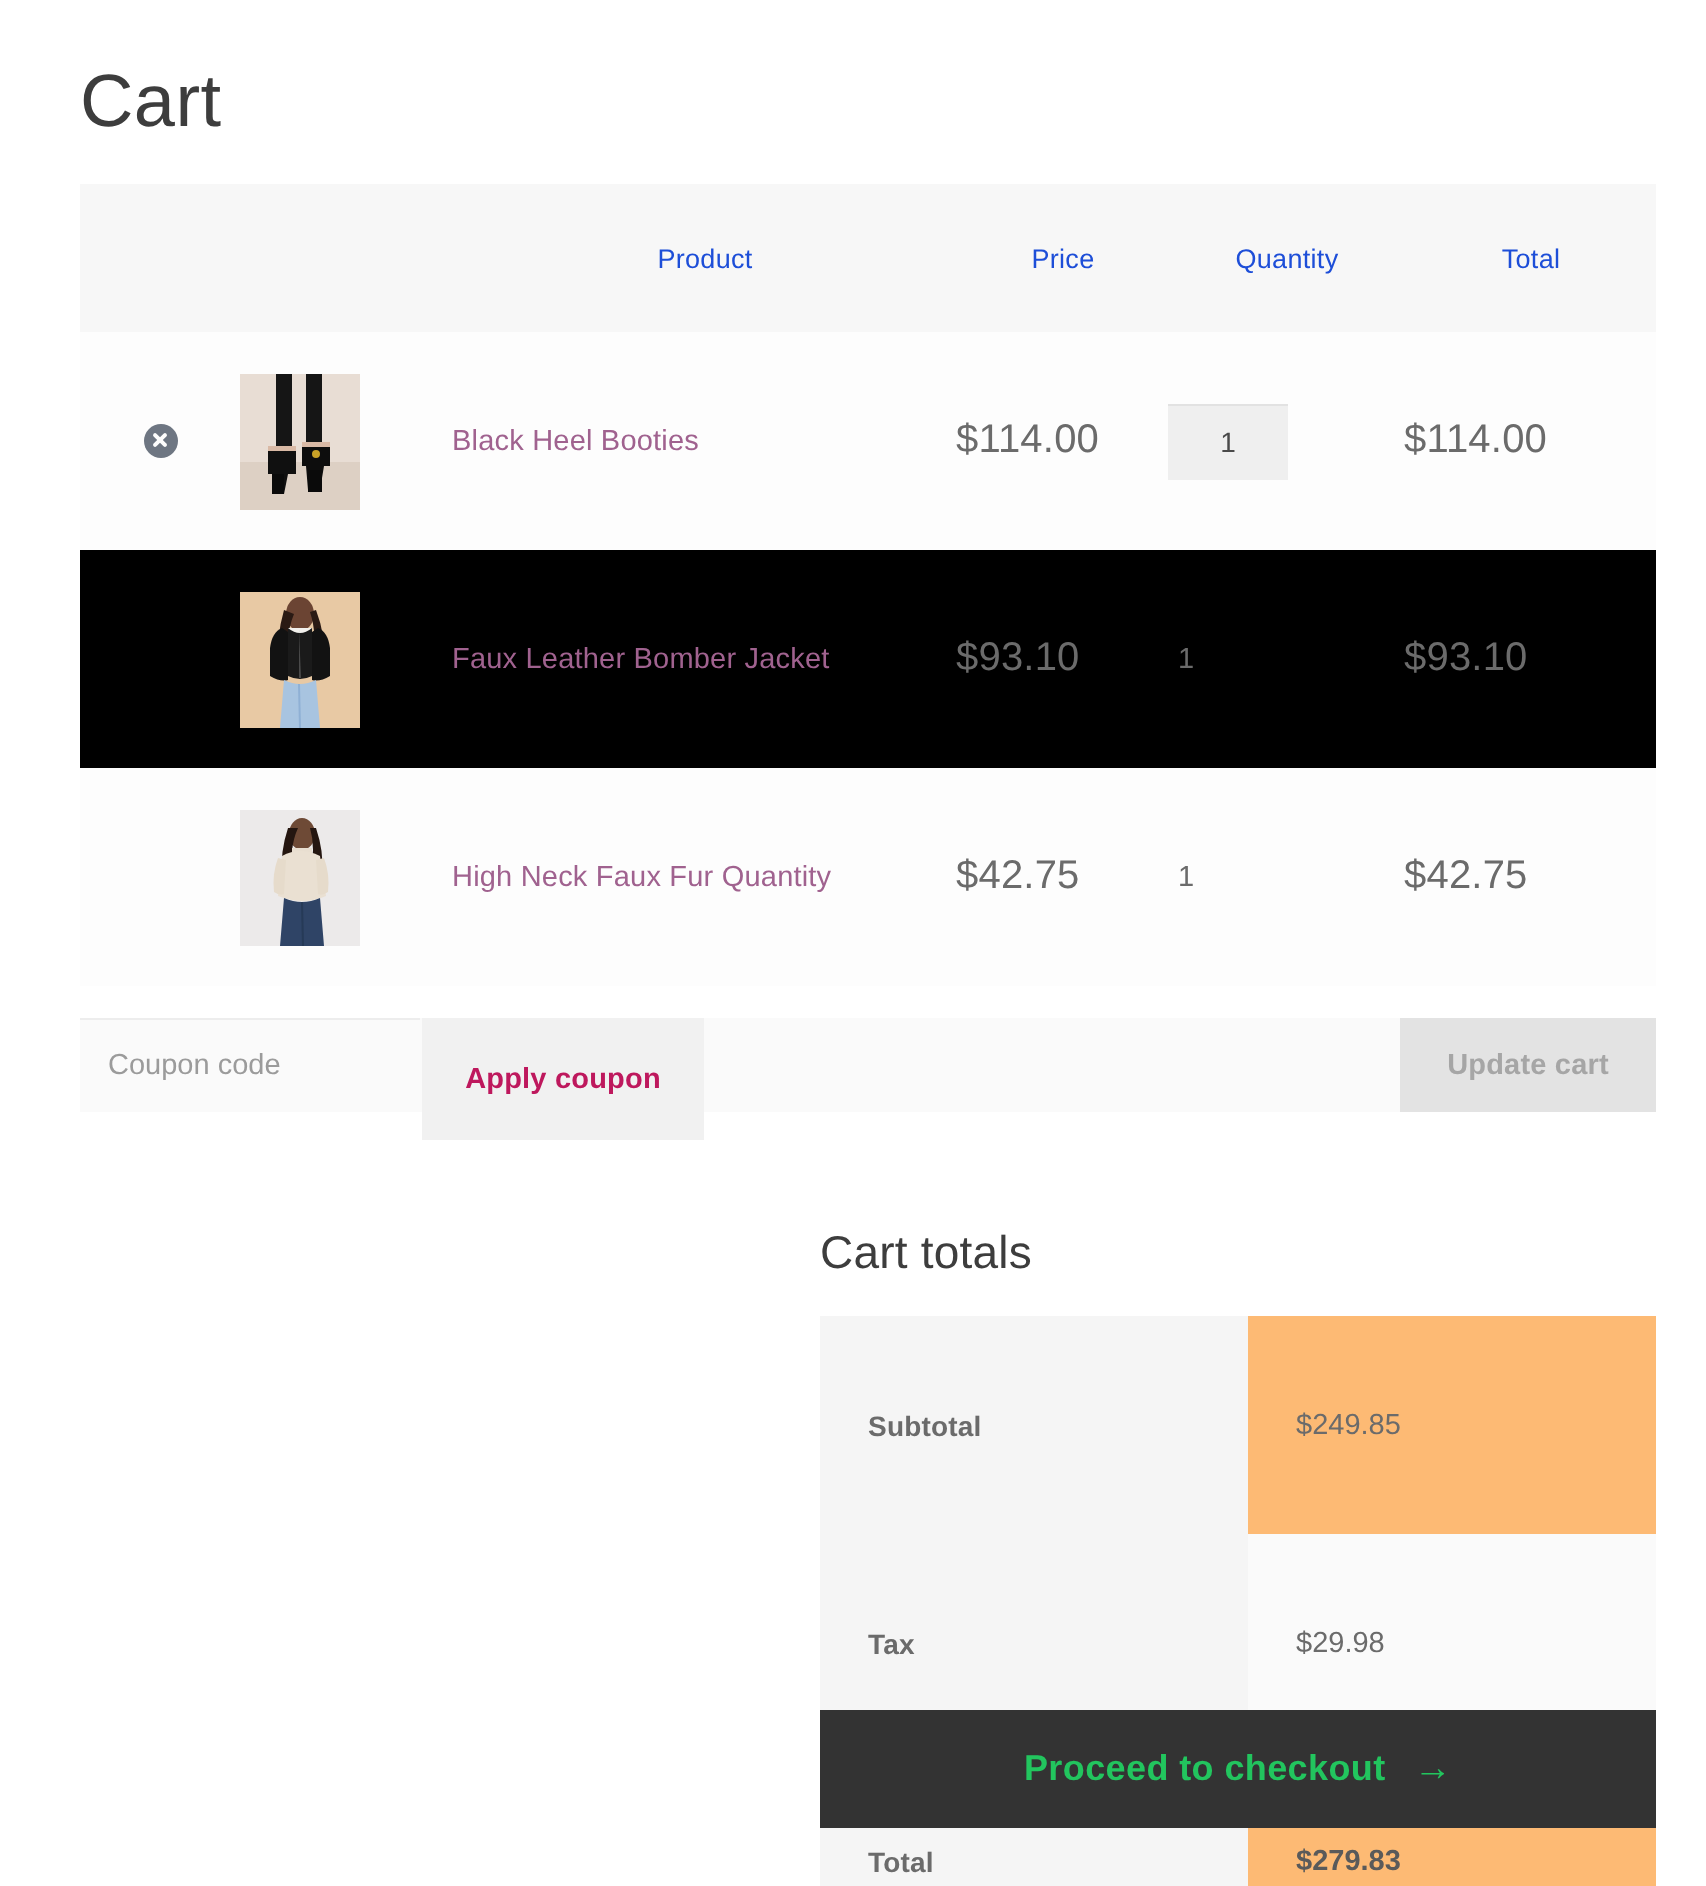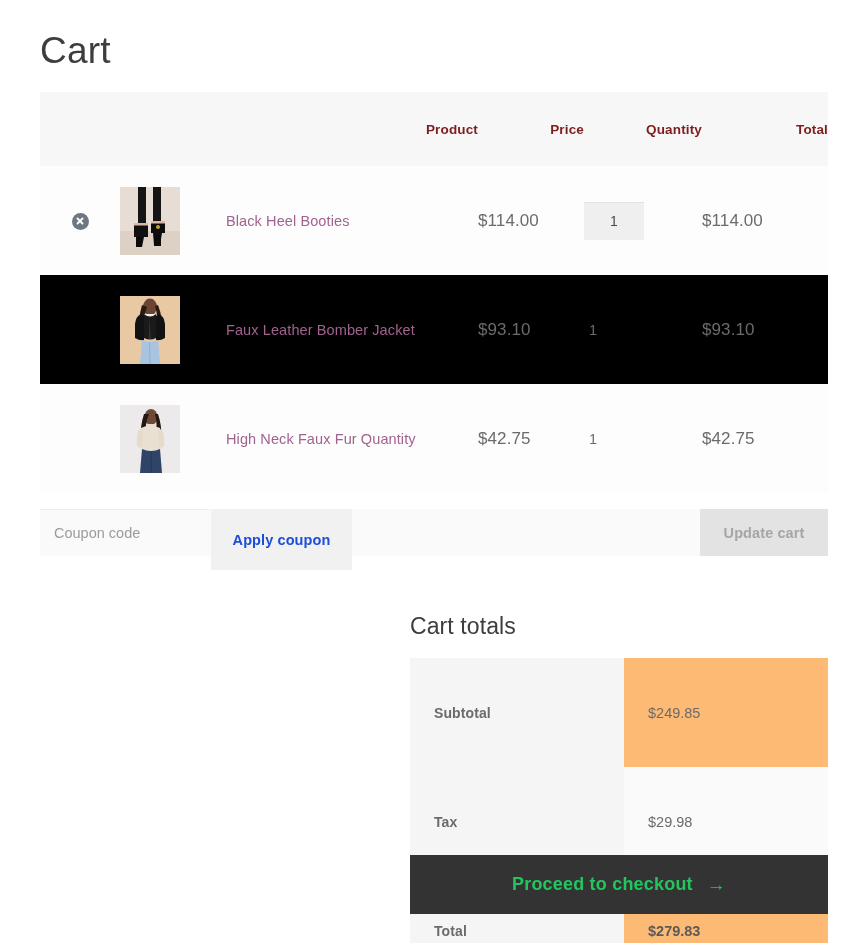--- a/index.html
+++ b/index.html
@@ -50,23 +50,23 @@
   .col-remove { width: 78px; }
   .col-thumb  { width: 108px; }
   .col-name   { width: 252px; }
   .col-price  { width: 106px; }
   .col-qty    { width: 118px; }
   .col-total  { width: 126px; }
 
   thead tr { background: #f7f7f7; height: 74px; }
   thead th {
     font-size: 13.5px;
-    font-weight: bold;
-    color: #7f1d1d;
-    text-align: right;
+    font-weight: normal;
+    color: #1d4ed8;
+    text-align: center;
     letter-spacing: 0.15px;
   }
   thead th.col-name   { padding-left: 1px; }
   thead th.col-price  { padding-left: 1px; }
   thead th.col-qty    { padding-left: 1px; }
   thead th.col-total  { padding-left: 1px; }
 
   tbody tr { height: 109px; }
   tbody tr.row-odd  { background: #fdfdfd; }
   tbody tr.row-even { background: #000000; }
@@ -110,21 +110,21 @@
 
   .product-link {
     font-size: 14.5px;
     color: #a0628f;
     text-underline-offset: 2px;
     cursor: pointer;
     letter-spacing: 0.1px;
   }
 
   .cell-price, .cell-total {
-    font-size: 17px;
+    font-size: 20px;
     color: #6b6b6b;
     letter-spacing: 0.1px;
   }
 
   .qty-box {
     width: 60px;
     height: 38px;
     background: #efefef;
     border: none;
     border-top: 1px solid #e2e2e2;
@@ -171,21 +171,21 @@
     position: absolute;
     left: 171px;
     top: 0;
     width: 141px;
     height: 61px;
     background: #f1f1f1;
     border: none;
     font-family: "Liberation Sans", sans-serif;
     font-size: 14.5px;
     font-weight: bold;
-    color: #1d4ed8;
+    color: #be185d;
     cursor: pointer;
     letter-spacing: 0.1px;
     text-align: center;
   }
   .update-cart-btn {
     position: absolute;
     right: 0;
     top: 0;
     width: 128px;
     height: 47px;

